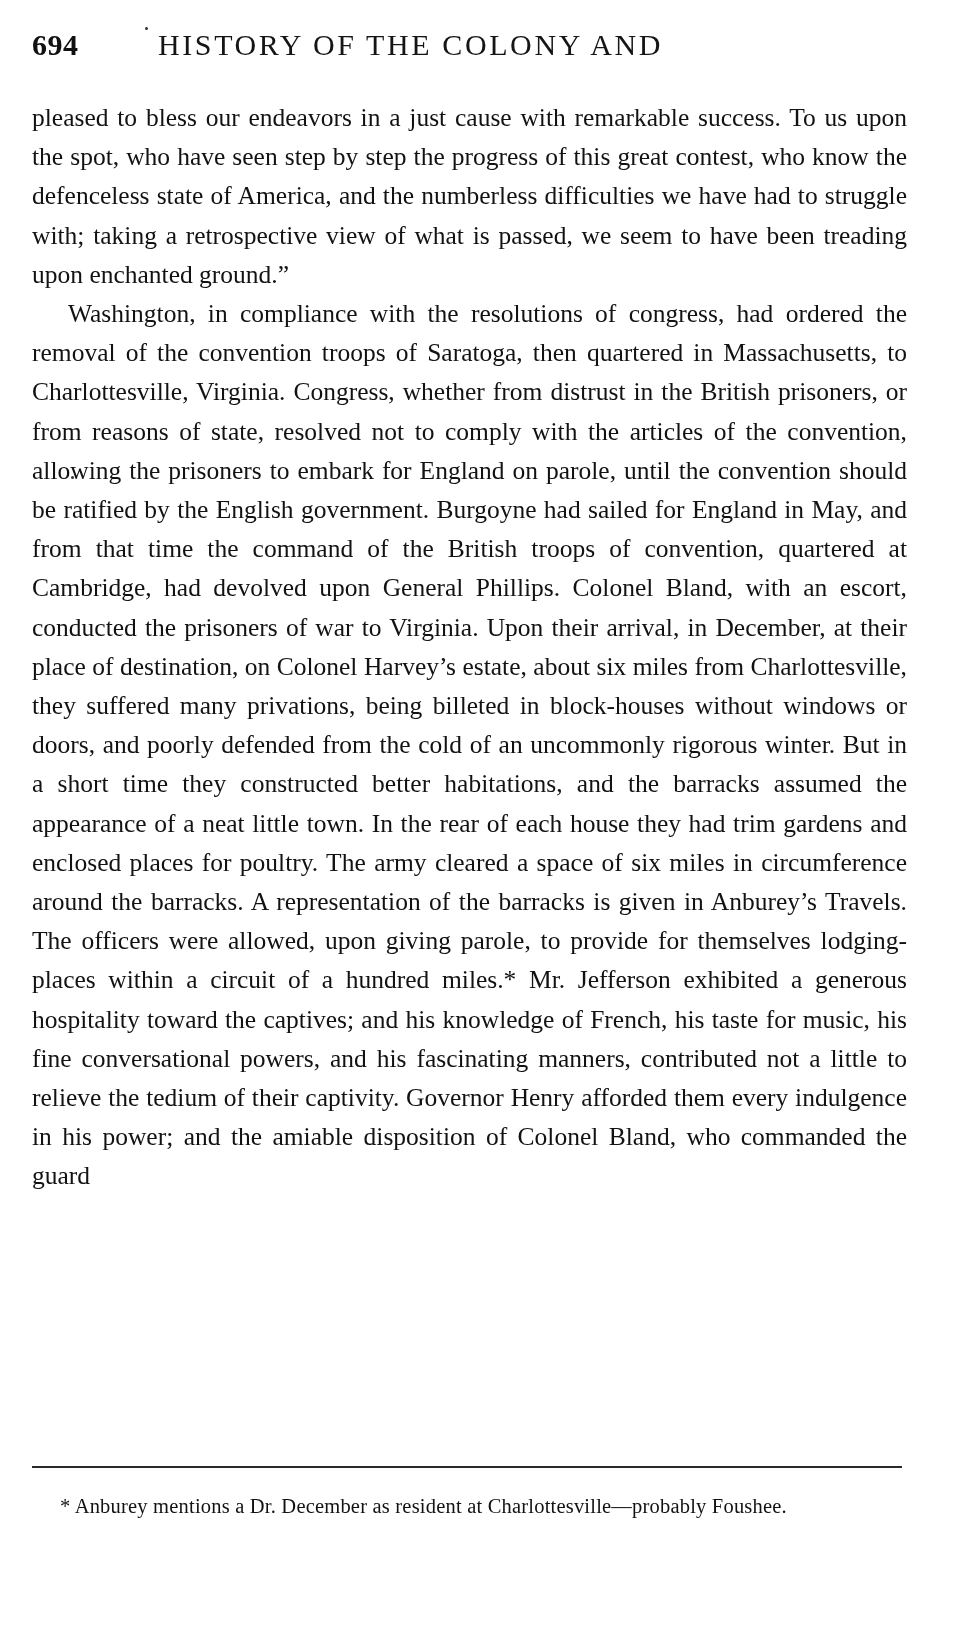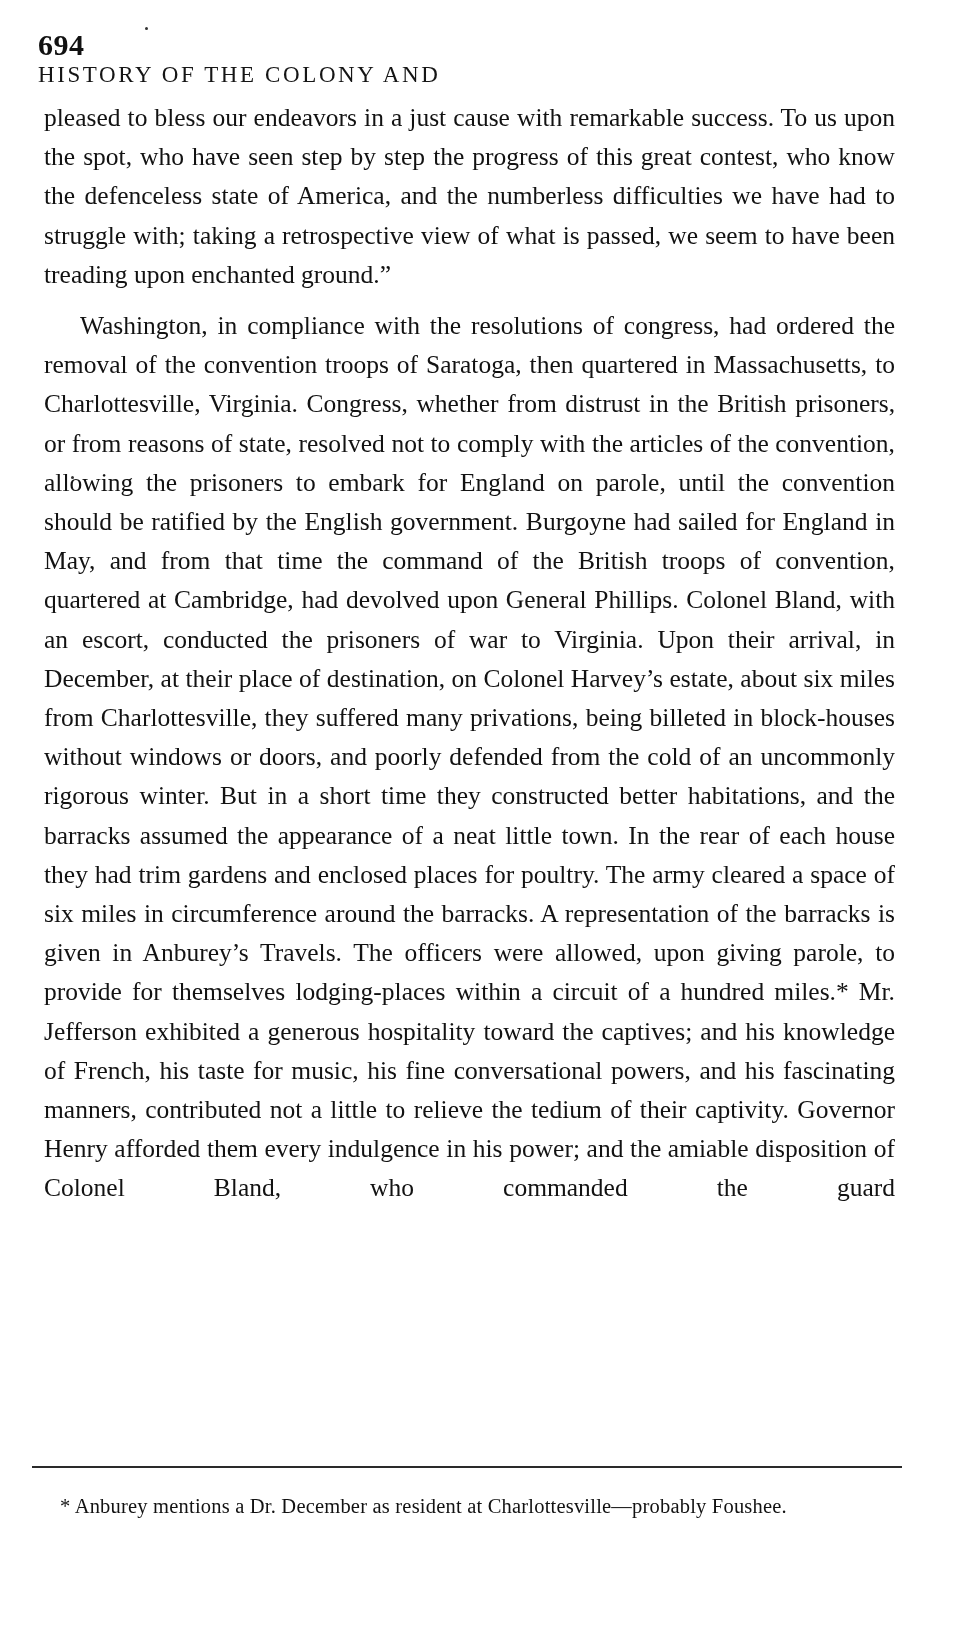--- a/index.html
+++ b/index.html
@@ -20,51 +20,50 @@
     height: 1635px;
     box-sizing: border-box;
     padding: 28px 62px 20px 28px;
     position: relative;
   }
   .header {
     display: flex;
     align-items: baseline;
     height: 48px;
     margin-left: 4px;
-    flex-direction: column;
   }
   .folio {
     font-size: 30px;
     font-weight: bold;
     letter-spacing: 0.5px;
     color: #111;
     width: 120px;
   }
   .running-head {
-    font-size: 23px;
+    font-size: 30px;
     letter-spacing: 2.6px;
     color: #151515;
     font-weight: normal;
     text-align: left;
     flex: 1;
     margin-left: 6px;
   }
   .body-text {
     margin-top: 22px;
     margin-left: 4px;
     width: 875px;
     font-size: 25.5px;
     line-height: 39.2px;
     text-align: justify;
     text-justify: inter-word;
     color: #121212;
     -webkit-font-smoothing: antialiased;
   }
   .body-text p {
-    margin: 12px;
+    margin: 0;
     text-align: justify;
     text-align-last: left;
   }
   .body-text p.indent {
     text-indent: 36px;
   }
   .body-text p.last {
     text-align-last: justify;
   }
   .footnote-rule {

